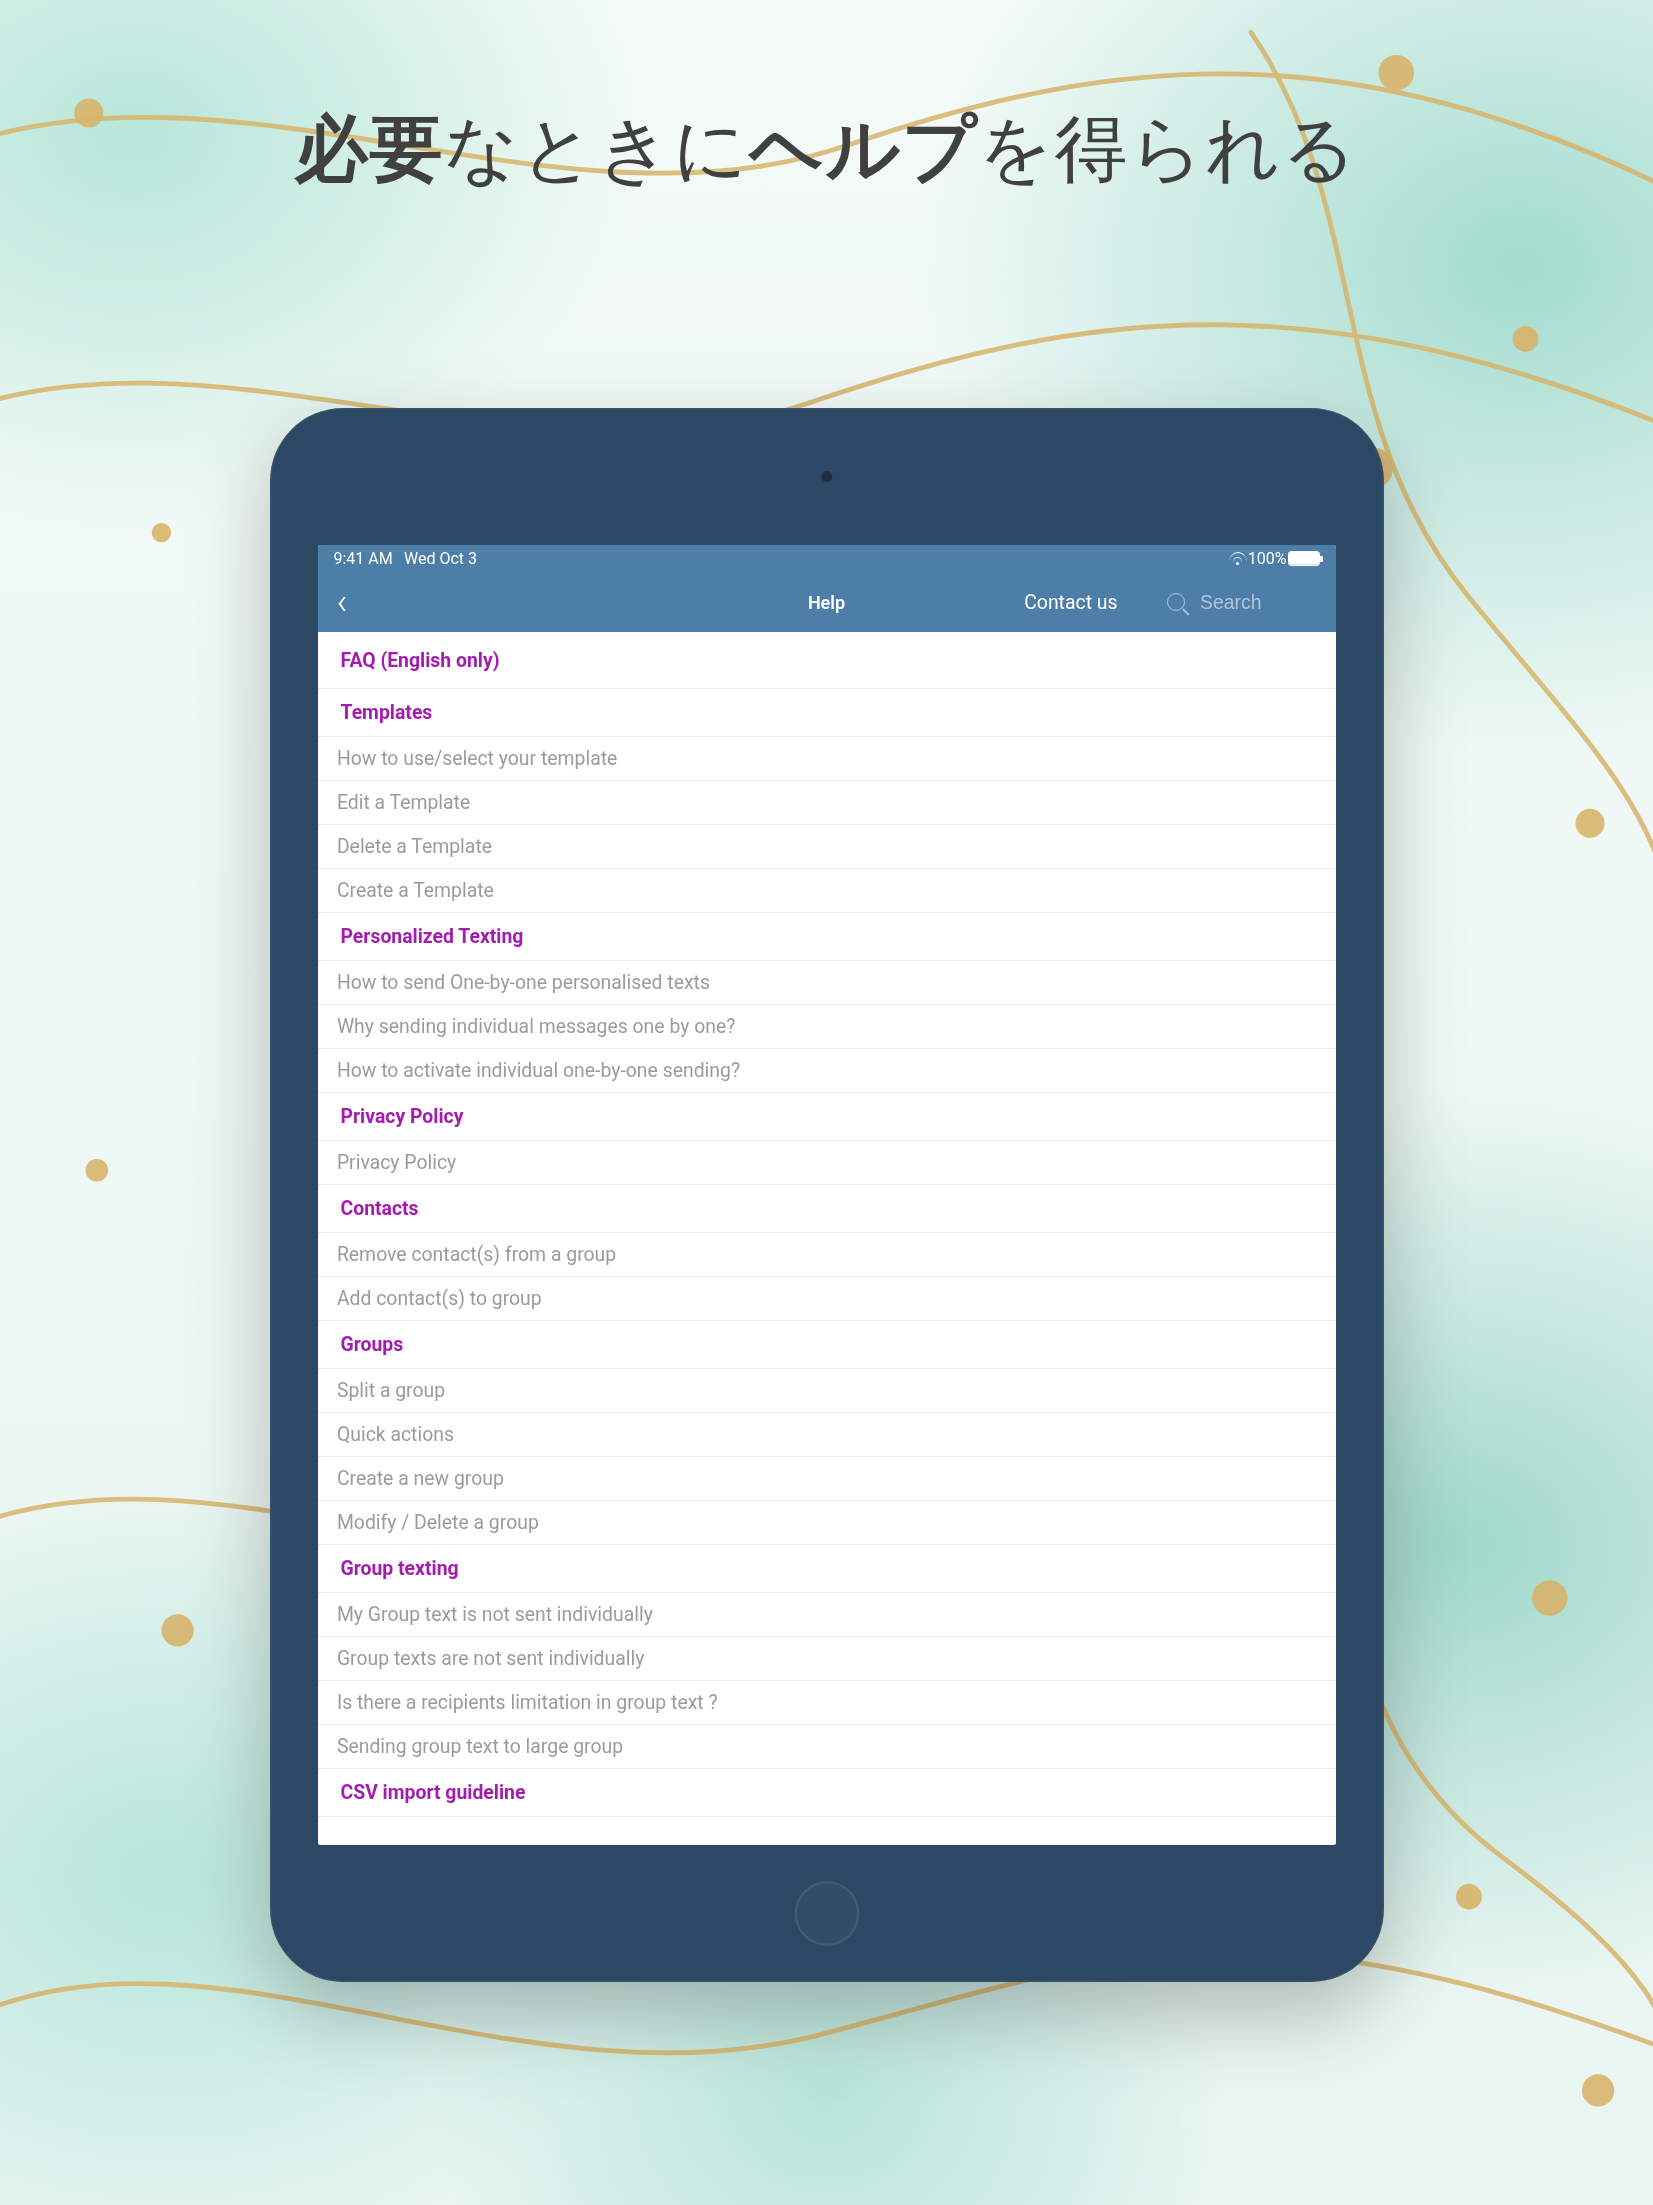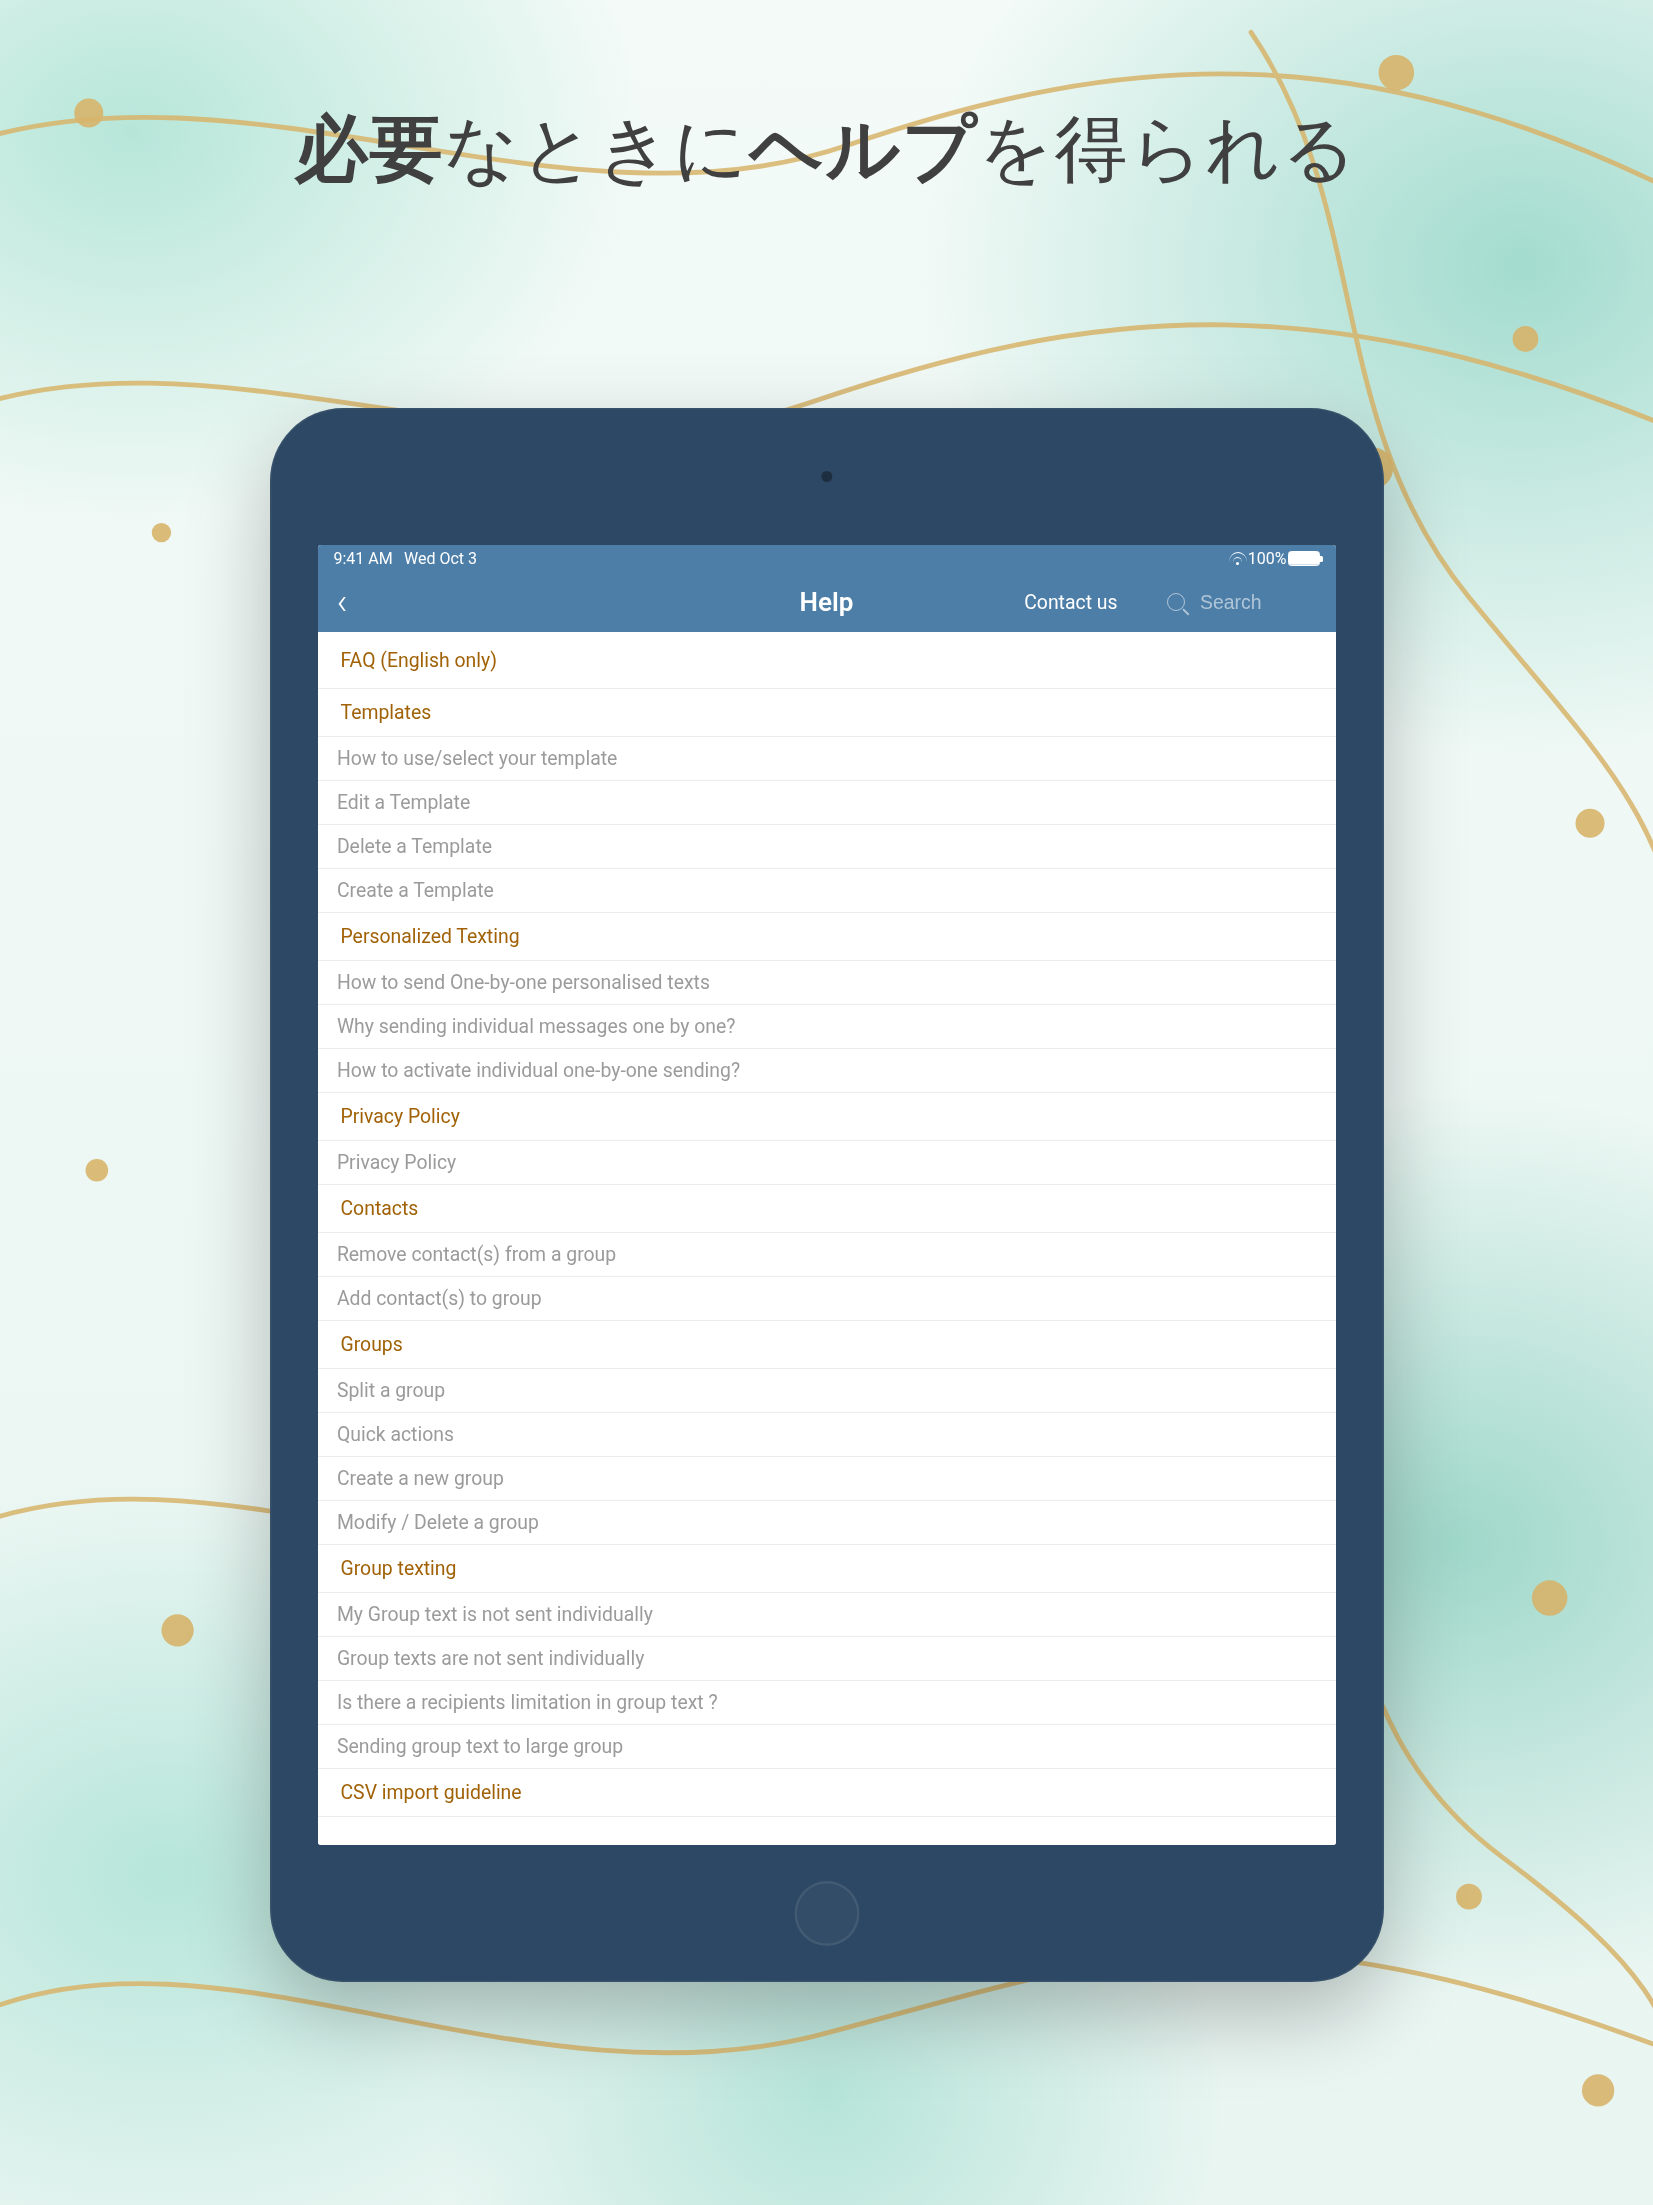--- a/index.html
+++ b/index.html
@@ -99,21 +99,21 @@
     height: 60px;
     background: #4d7ea8;
     color:#fff;
     display:flex; align-items:center;
     padding: 0 14.5px;
     position:relative;
   }
   .navbar .back { font-size: 36px; line-height:1; font-weight:300; cursor:pointer; padding:0 4.8px;}
   .navbar .title {
     position:absolute; left:0; right:0; text-align:center;
-    font-size: 26px; font-weight:600; pointer-events:none;
+    font-size: 18px; font-weight:600; pointer-events:none;
   }
   .navbar .contact {
     position:absolute; right: 218px; font-size:19.4px; cursor:pointer;
   }
   .navbar .searchwrap {
     position:absolute; right: 14.5px;
     display:flex; align-items:center; gap:15px;
     color: rgba(255,255,255,.55);
     font-size: 19.4px;
   }
@@ -126,22 +126,22 @@
   
   .list { flex:1; overflow-y:auto; background:#fff; }
   .section-header, .row {
     padding: 0 19.4px;
     border-bottom: 0.8px solid #ececec;
     display:flex; align-items:center;
     font-size: 19.4px;
   }
   .section-header {
     height: 48px;
-    color:#a16207;
-    font-weight:400;
+    color:#a21caf;
+    font-weight:700;
     padding-left:23px;
   }
   .section-header.tall { height: 57px; }
   .row {
     height: 44px;
     color:#9b9b9b;
     cursor:pointer;
   }
 
   

